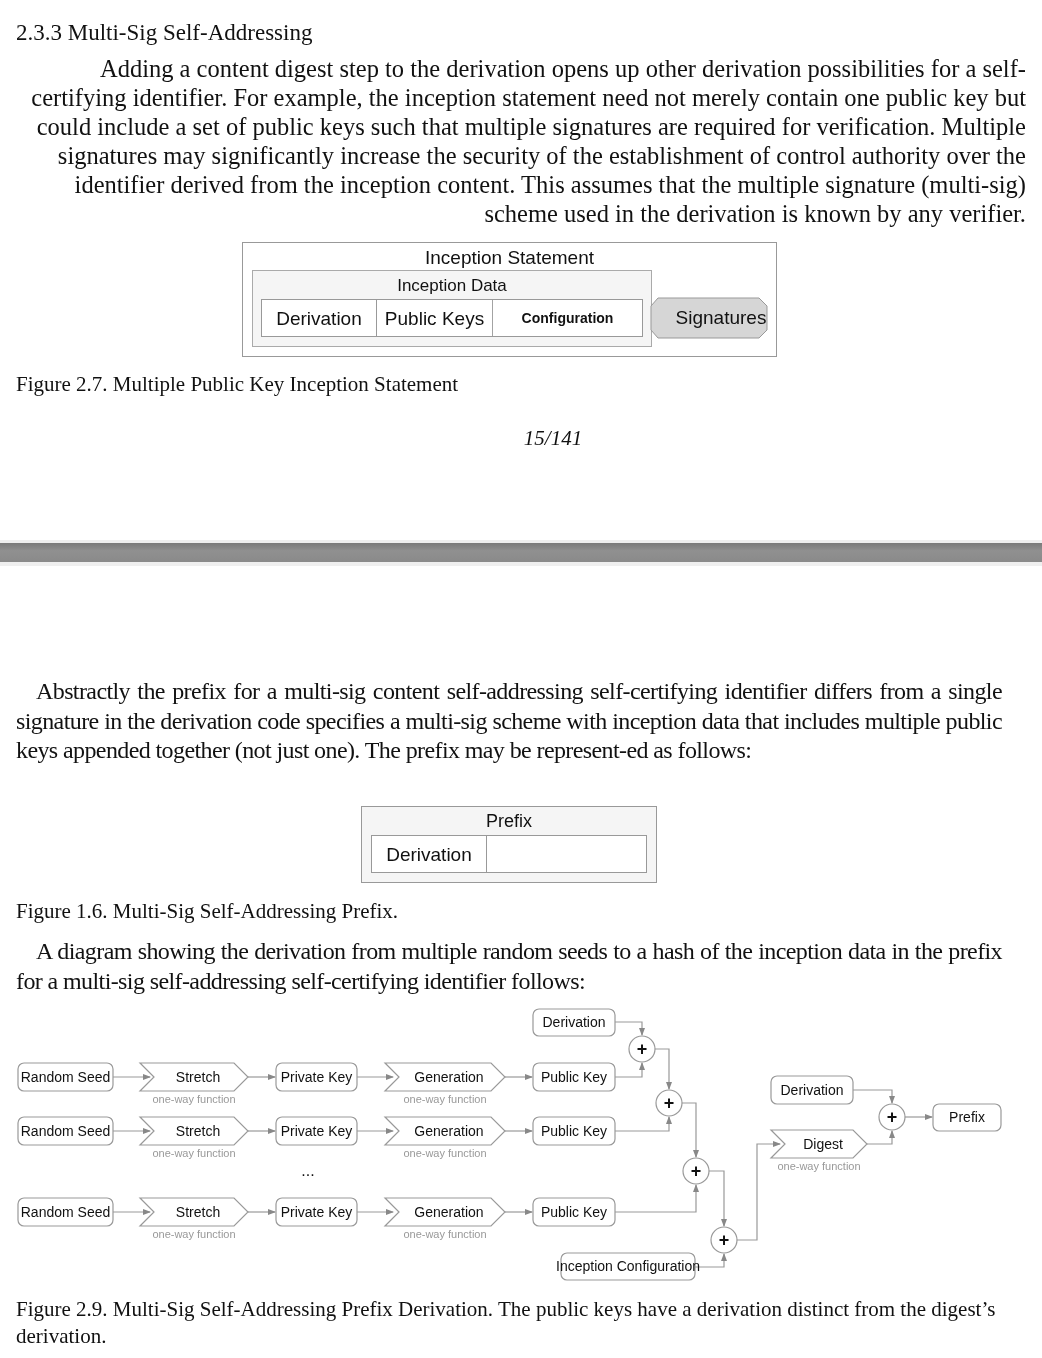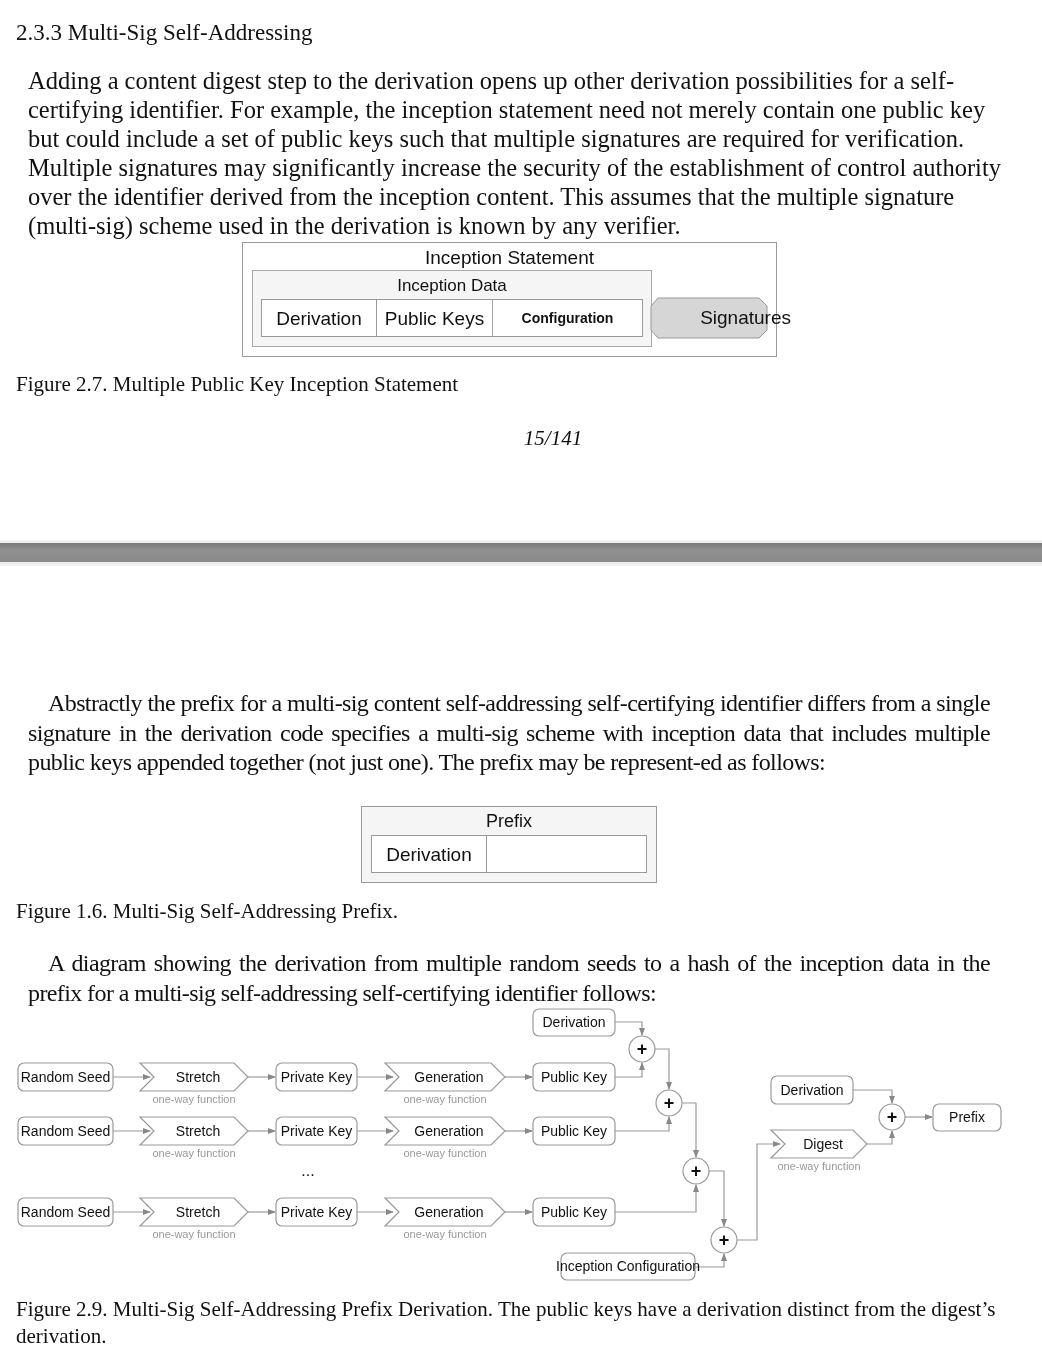--- a/index.html
+++ b/index.html
@@ -1,29 +1,29 @@
 <!DOCTYPE html>
 <html><head>
 <meta charset="utf-8">
 <style>
   html, body { margin:0; padding:0; background:#ffffff; }
   body { width:1042px; height:1358px; position:relative; overflow:hidden;
          font-family:"Liberation Serif", serif; color:#111; }
   .abs { position:absolute; }
   .h3 { left:16px; top:20px; font-size:23px; white-space:nowrap; }
   .para1 { left:16px; top:54px; width:1010px; font-size:24.5px; line-height:29px; }
-  .para1 p { margin:12px; }
+  .para1 p { margin:0;text-align:right; }
   .cap { font-size:21px; white-space:nowrap; }
   .pagenum { left:0; width:1042px; top:426px; text-align:center; font-style:italic; font-size:21px;padding-left:32px; }
   .pagebreak { left:0; top:540px; width:1042px; height:26px; background:#efefef; }
   .pagebreak .bar { position:absolute; left:0; top:3px; width:100%; height:19px;
         background:linear-gradient(#7a7a7a, #909090 40%, #8a8a8a); }
   .para2 { left:16px; top:677px; width:986px; font-size:24px; line-height:29.5px; text-align:justify; letter-spacing:-0.6px; }
   .para3 { left:16px; top:937px; width:986px; font-size:24px; line-height:29.5px; text-align:justify; letter-spacing:-0.6px; }
-  .para2 p, .para3 p { margin:12px; text-indent:20px; }
+  .para2 p, .para3 p { margin:0; text-indent:20px; }
   .box { position:absolute; box-sizing:border-box; }
   .dlabel { position:absolute; font-family:"Liberation Sans", sans-serif; white-space:nowrap; text-align:center; }
   svg text { font-family:"Liberation Sans", sans-serif; }
 </style>
 </head>
 <body>
 
 <div class="abs h3">2.3.3  Multi-Sig Self-Addressing</div>
 
 <div class="abs para1">
@@ -36,21 +36,21 @@
   <div class="box" style="left:252px; top:270px; width:400px; height:77px; border:1px solid #aaa; background:#f5f5f5;"></div>
   <div class="dlabel" style="left:252px; top:276px; width:400px; font-size:17px;">Inception Data</div>
   <div class="box" style="left:261px; top:299px; width:382px; height:38px; border:1px solid #999; background:#fff; display:flex;">
     <div class="dlabel" style="position:relative; width:114px; line-height:37px; font-size:19px; border-right:1px solid #999;">Derivation</div>
     <div class="dlabel" style="position:relative; width:115px; line-height:37px; font-size:19px; border-right:1px solid #a3a3a3;">Public Keys</div>
     <div class="dlabel" style="position:relative; flex:1; line-height:37px; font-size:14px;font-weight:bold;">Configuration</div>
   </div>
   <svg class="abs" style="left:650px; top:297px;" width="120" height="42">
     <polygon points="8,1 109,1 117,9 117,33 109,41 8,41 1,33 1,9" fill="#d6d6d6" stroke="#999" stroke-width="1"></polygon>
   </svg>
-  <div class="dlabel" style="left:651px; top:297px; width:140px; line-height:42px; font-size:19px;text-align:right;">Signatures</div>
+  <div class="dlabel" style="left:651px; top:297px; width:140px; line-height:42px; font-size:19px;">Signatures</div>
   <div class="abs cap" style="left:16px; top:372px;">Figure 2.7.  Multiple Public Key Inception Statement</div>
 </div>
 
 <div class="abs pagenum">15/141</div>
 
 <div class="abs pagebreak">
     <div class="bar"></div>
   </div>
 
 <div class="abs para2">

